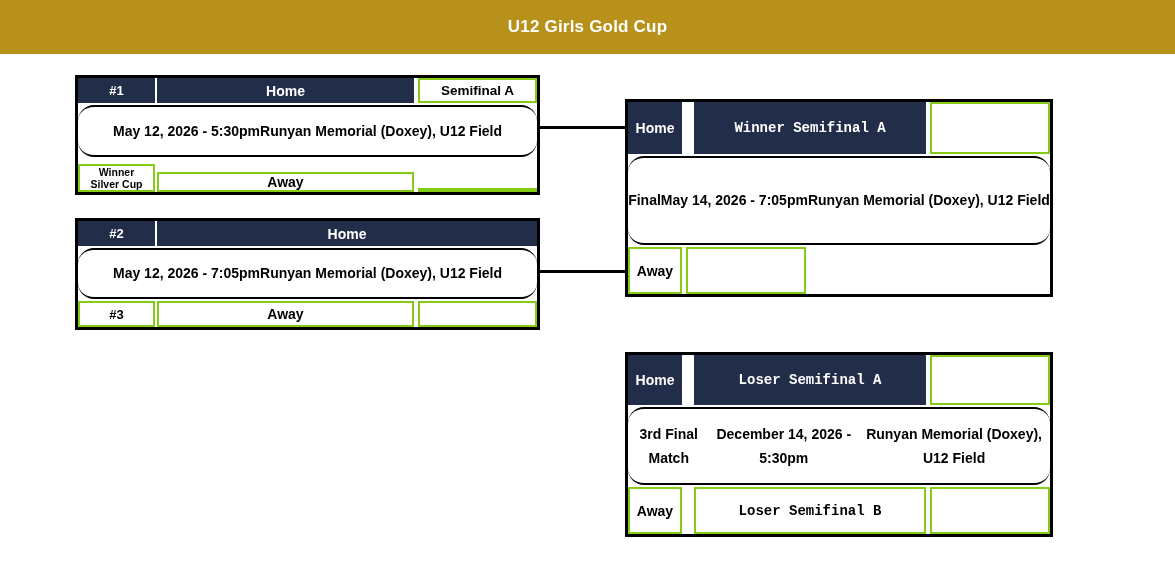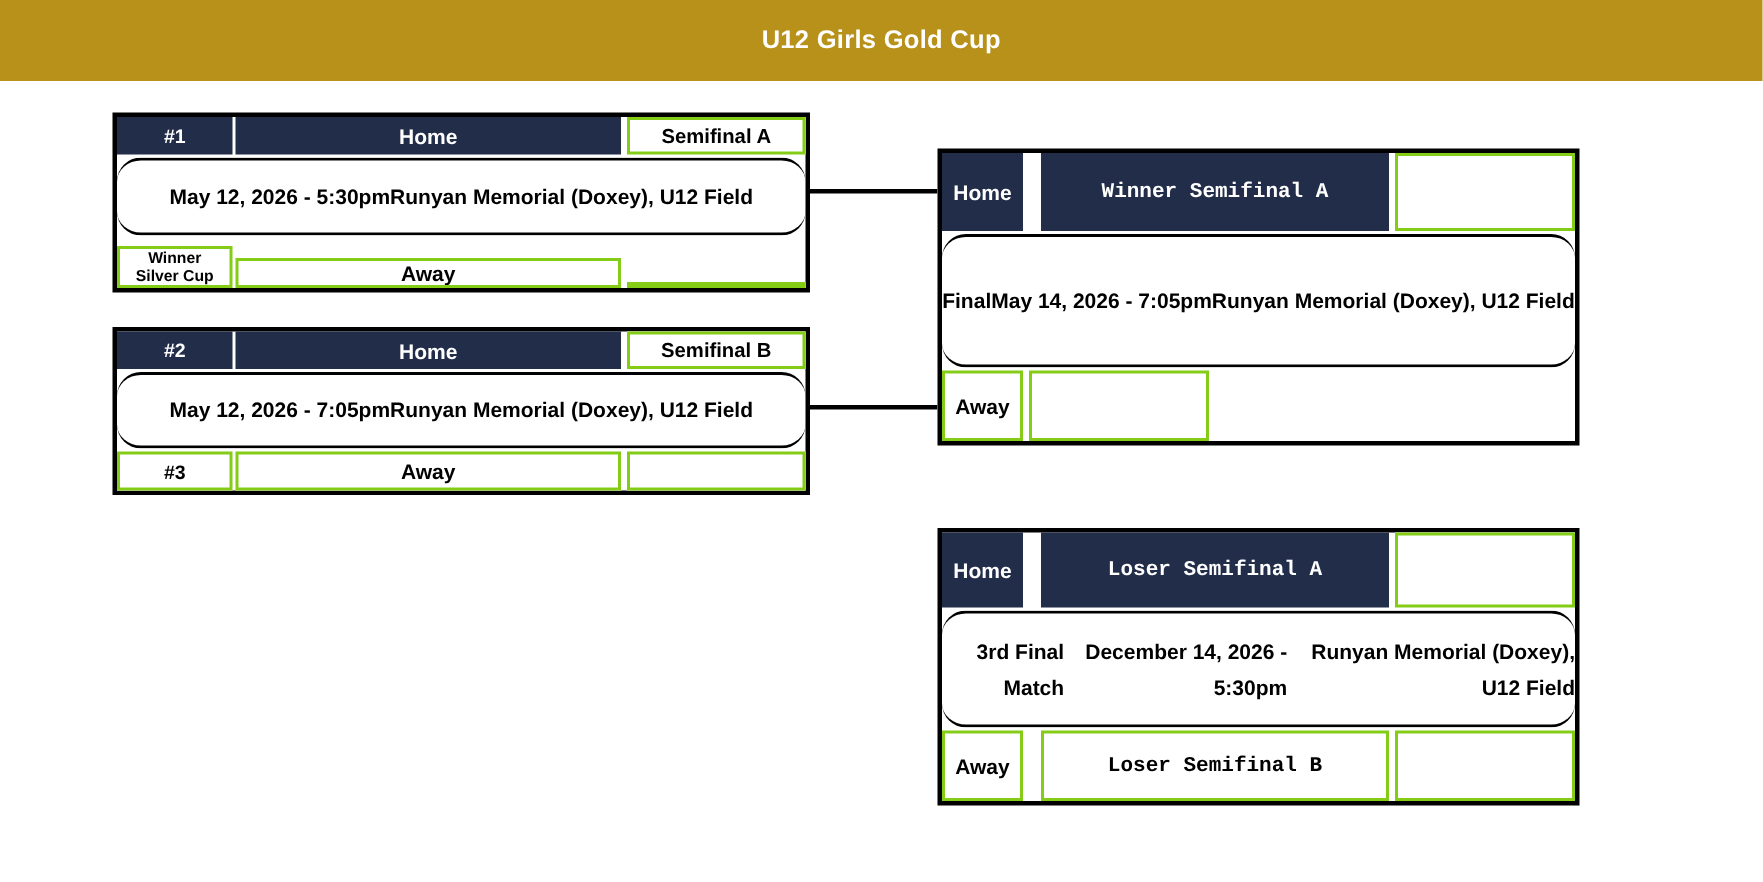--- a/index.html
+++ b/index.html
@@ -62,21 +62,21 @@
 
   
   .info {
     flex:1; margin:2px 0;
     border-top:2px solid #000000; border-bottom:2px solid #000000;
     display:flex; 
     align-items:center; justify-content:center;
     font-weight:bold; font-size:14px; color:#000000; text-align:center;border-radius:16px;
   }
   .sf .info .info-line { line-height:23px; }
-  .f  .info .info-line { line-height:25px;text-align:right; }
+  .f  .info .info-line { line-height:25px; }
   .third .info .info-line { line-height:24px; }
 
   
   .conn {
     position:absolute; height:3px; background:#000000;
   }
   .conn-a { left:540px; top:126px; width:85px; }
   .conn-b { left:540px; top:270px; width:85px; }
 </style>
 </head>
@@ -100,21 +100,20 @@
     <div class="cell bordered sf-seed small-seed">Winner Silver Cup</div>
     <div class="cell bordered sf-mid">Away</div>
     <div class="cell bordered sf-name"></div>
   </div>
 </div>
 
 <div class="bracket sf sf-b">
   <div class="hrow sf-hrow">
     <div class="cell navy sf-seed">#2</div>
     <div class="cell navy sf-mid">Home</div>
-    <div class="cell bordered sf-name">Semifinal B</div>
   </div>
   <div class="info">
     <div class="info-line">May 12, 2026 - 7:05pm</div>
     <div class="info-line">Runyan Memorial (Doxey), U12 Field</div>
   </div>
   <div class="hrow sf-brow-b">
     <div class="cell bordered sf-seed">#3</div>
     <div class="cell bordered sf-mid">Away</div>
     <div class="cell bordered sf-name"></div>
   </div>

